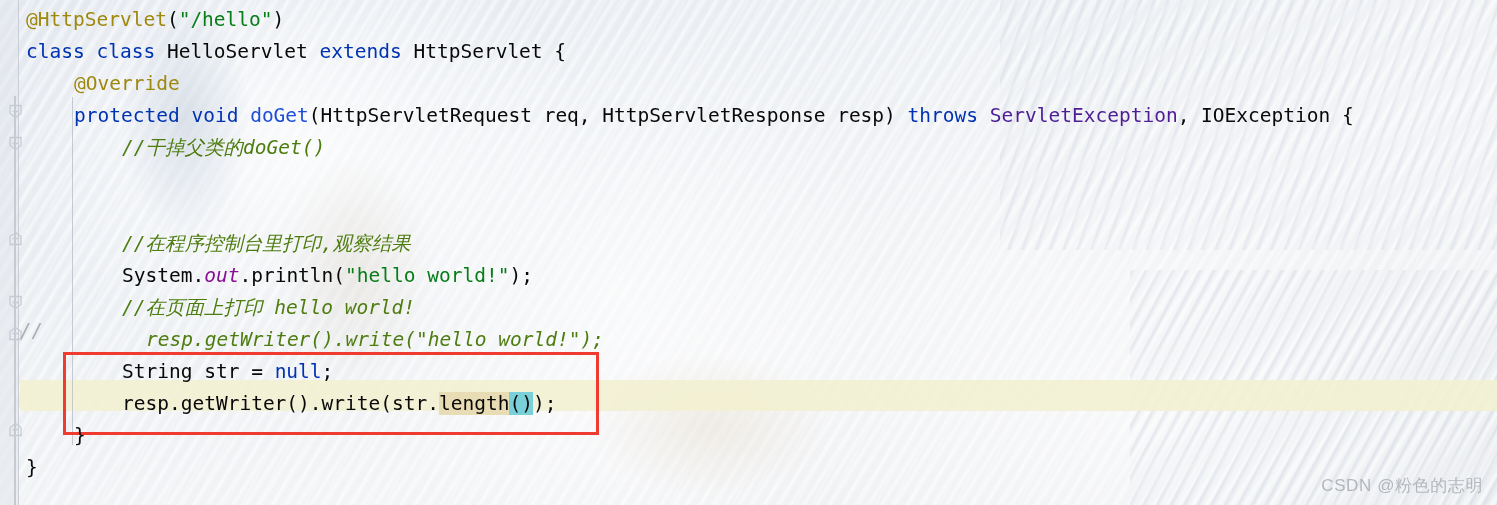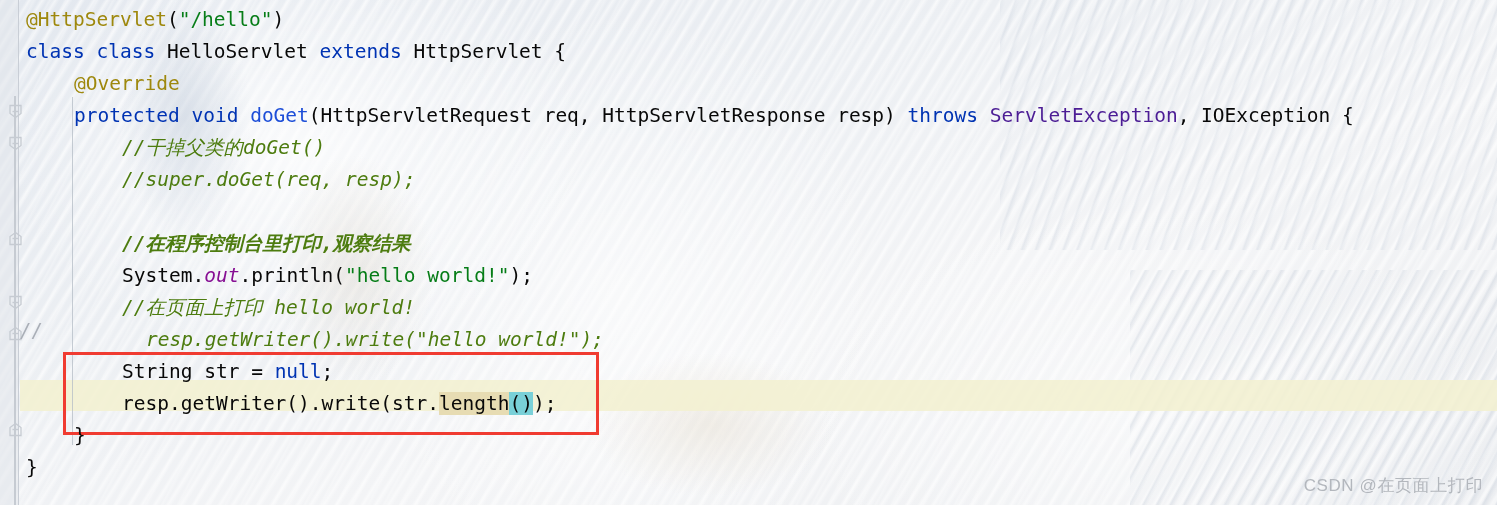--- a/index.html
+++ b/index.html
@@ -256,27 +256,26 @@
   <div id="indent-guide"></div>
 
   <div id="red-box"></div>
 
   <div id="code">
       <div class="line" style="top: 4px; left: 26px;"><span class="anno">@HttpServlet</span><span class="ident">(</span><span class="str">"/hello"</span><span class="ident">)</span></div>
       <div class="line" style="top: 36px; left: 26px;"><span class="kw">class</span><span class="ident"> </span><span class="kw">class</span><span class="ident"> HelloServlet </span><span class="kw">extends</span><span class="ident"> HttpServlet {</span></div>
       <div class="line" style="top: 68px; left: 74px;"><span class="anno">@Override</span></div>
       <div class="line" style="top: 100px; left: 74px;"><span class="kw">protected</span><span class="ident"> </span><span class="kw">void</span><span class="ident"> </span><span class="method">doGet</span><span class="ident">(HttpServletRequest req, HttpServletResponse resp) </span><span class="kw">throws</span><span class="ident"> </span><span class="dim">ServletException</span><span class="ident">, IOException {</span></div>
       <div class="line" style="top: 132px; left: 122px;"><span class="cmt">//干掉父类的doGet()</span></div>
-      <div class="line" style="top: 164px; left: 122px;"><span class="cmt">//super.doGet(req, resp);</span></div>
       <div class="line" style="top: 196px; left: 122px;">&nbsp;</div>
-      <div class="line" style="top: 228px; left: 122px; font-weight: bold;"><span class="cmt">//在程序控制台里打印,观察结果</span></div>
+      <div class="line" style="top: 228px; left: 122px;"><span class="cmt">//在程序控制台里打印,观察结果</span></div>
       <div class="line" style="top: 260px; left: 122px;"><span class="ident">System.</span><span class="field">out</span><span class="ident">.println(</span><span class="str">"hello world!"</span><span class="ident">);</span></div>
       <div class="line" style="top: 292px; left: 122px;"><span class="cmt">//在页面上打印 hello world!</span></div>
       <div class="line" style="top: 324px; left: 146px;"><span class="cmt">resp.getWriter().write("hello world!");</span></div>
       <div class="line" style="top: 356px; left: 122px;"><span class="ident">String str = </span><span class="kw">null</span><span class="ident">;</span></div>
       <div class="line" style="top: 388px; left: 122px;"><span class="ident">resp.getWriter().write(str.</span><span class="ident hl-ident">length</span><span class="ident hl-paren">()</span><span class="ident">);</span></div>
       <div class="line" style="top: 420px; left: 74px;"><span class="ident">}</span></div>
       <div class="line" style="top: 452px; left: 26px;"><span class="ident">}</span></div>
     </div>
 
-  <div id="watermark">CSDN @在页面上打印</div>
+  <div id="watermark">CSDN @粉色的志明</div>
 
 </div>
 
 </body></html>

